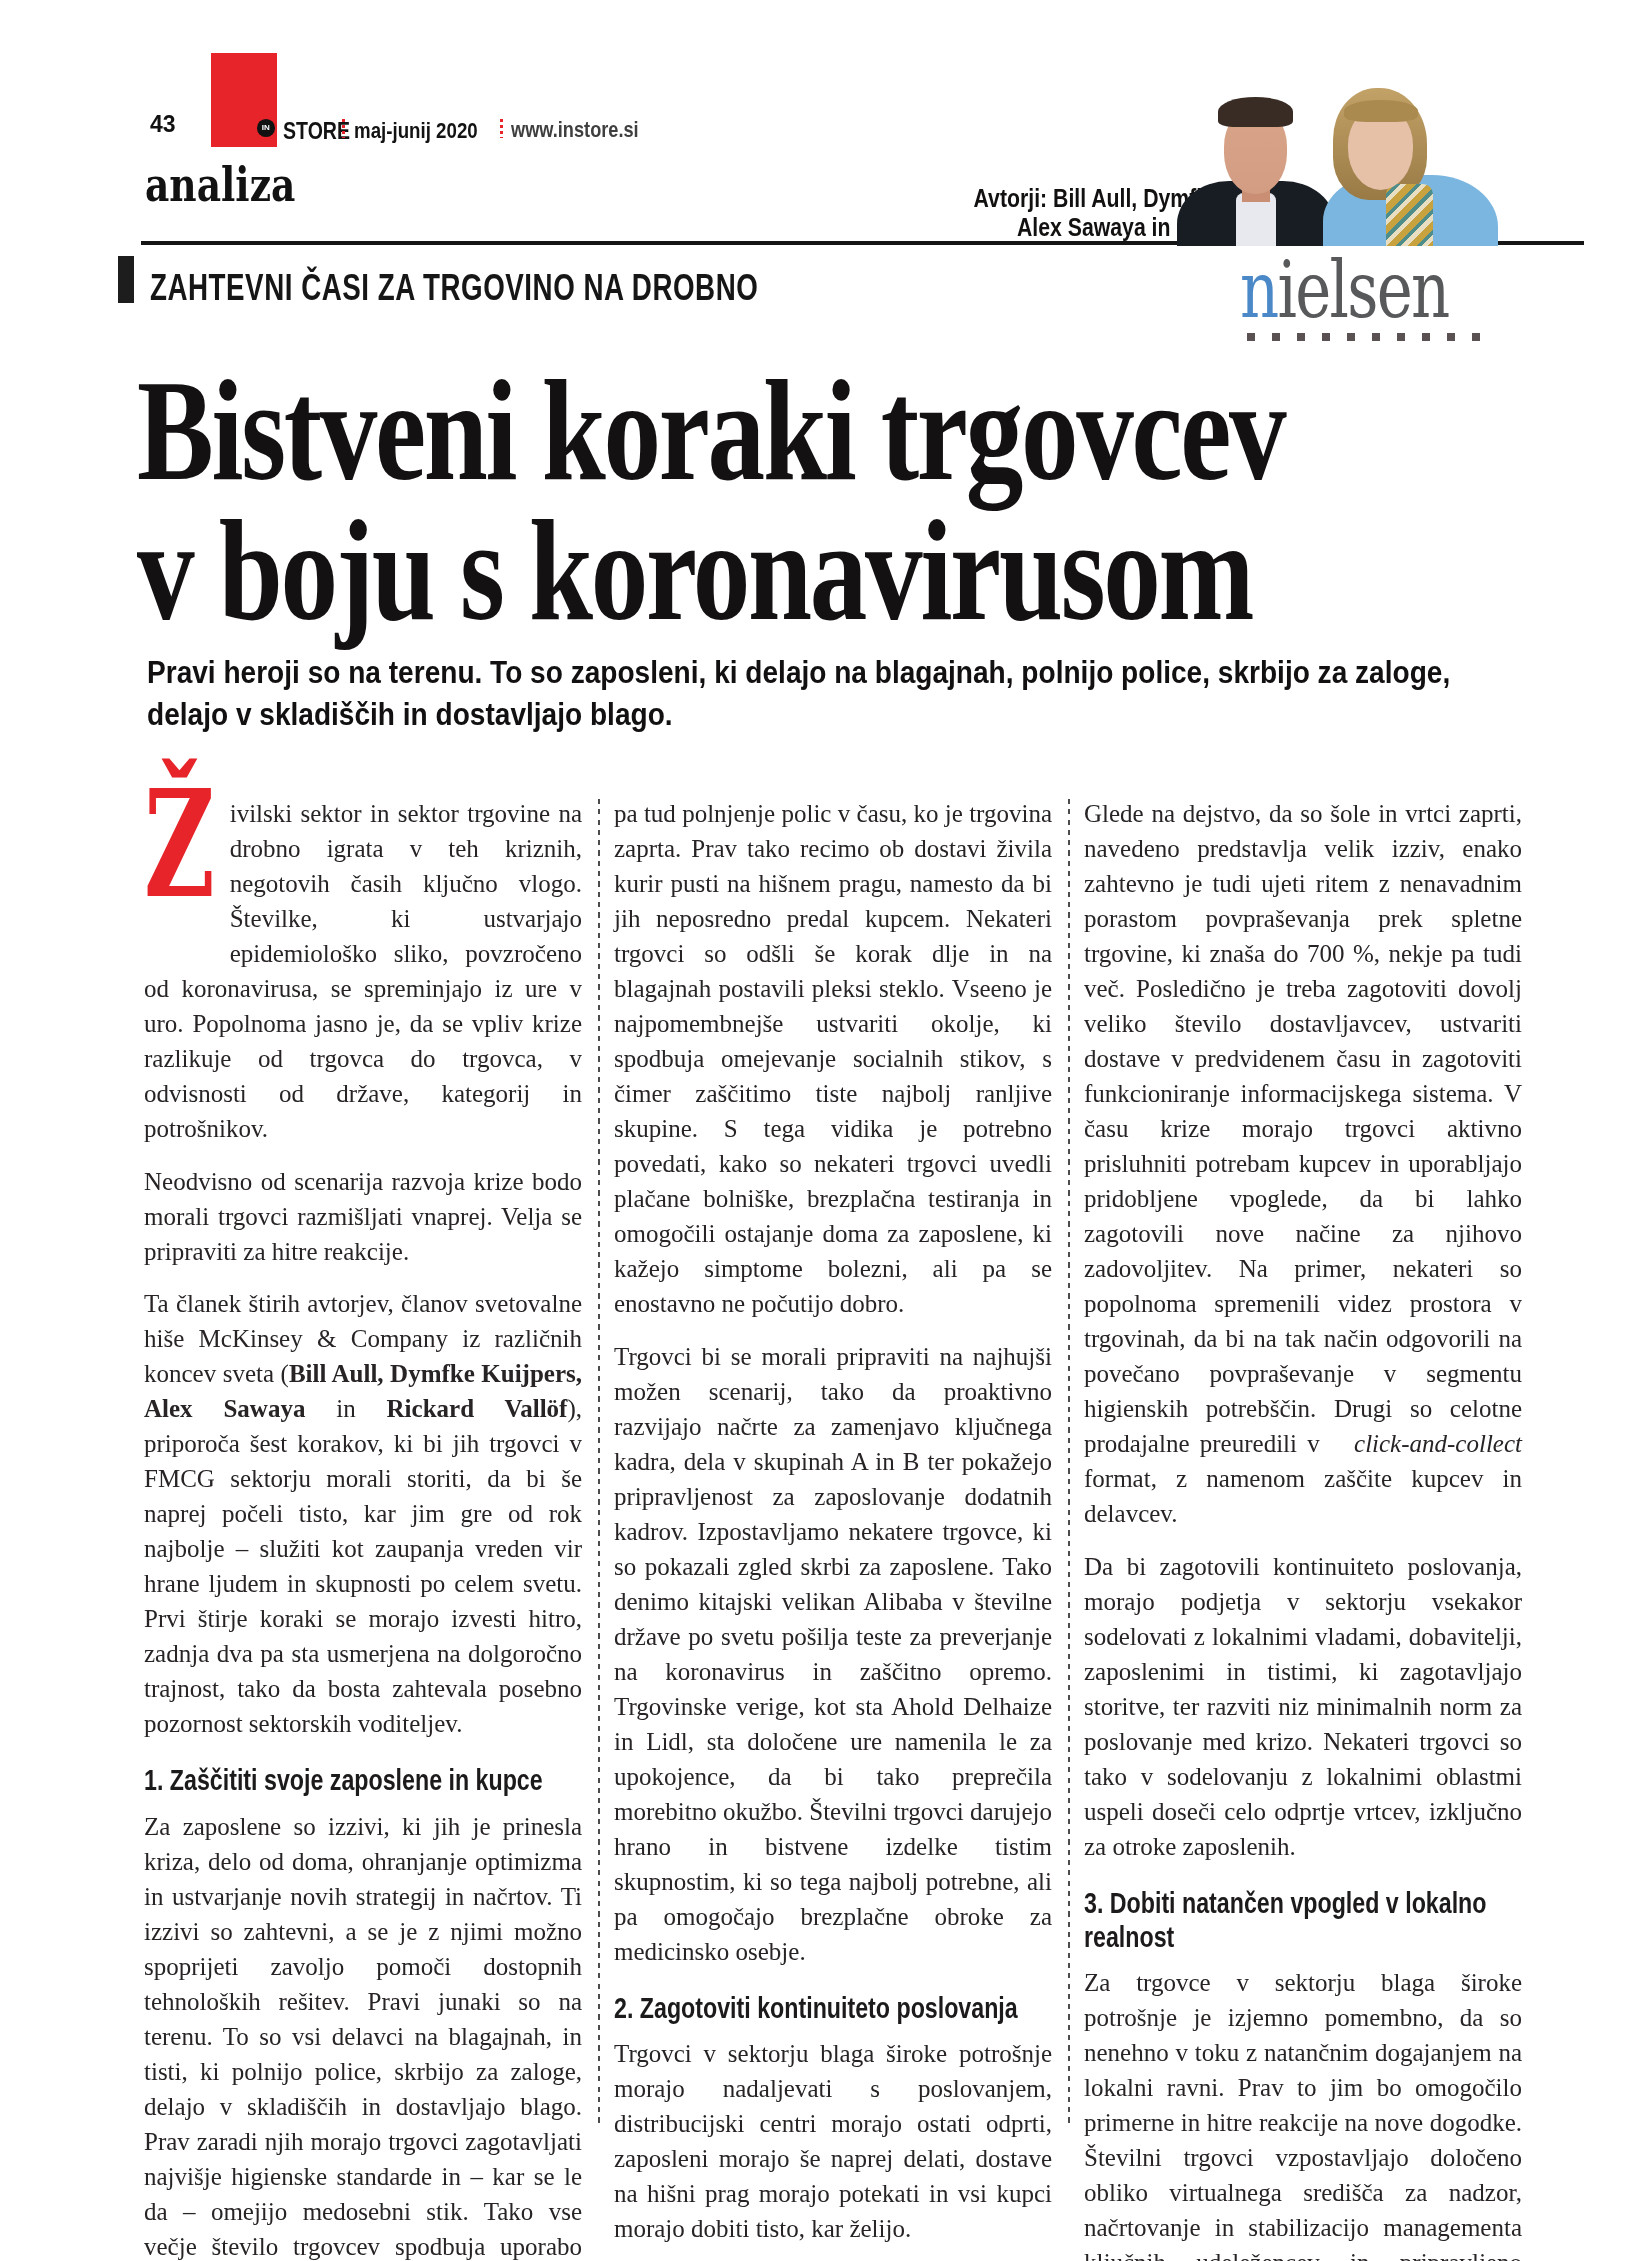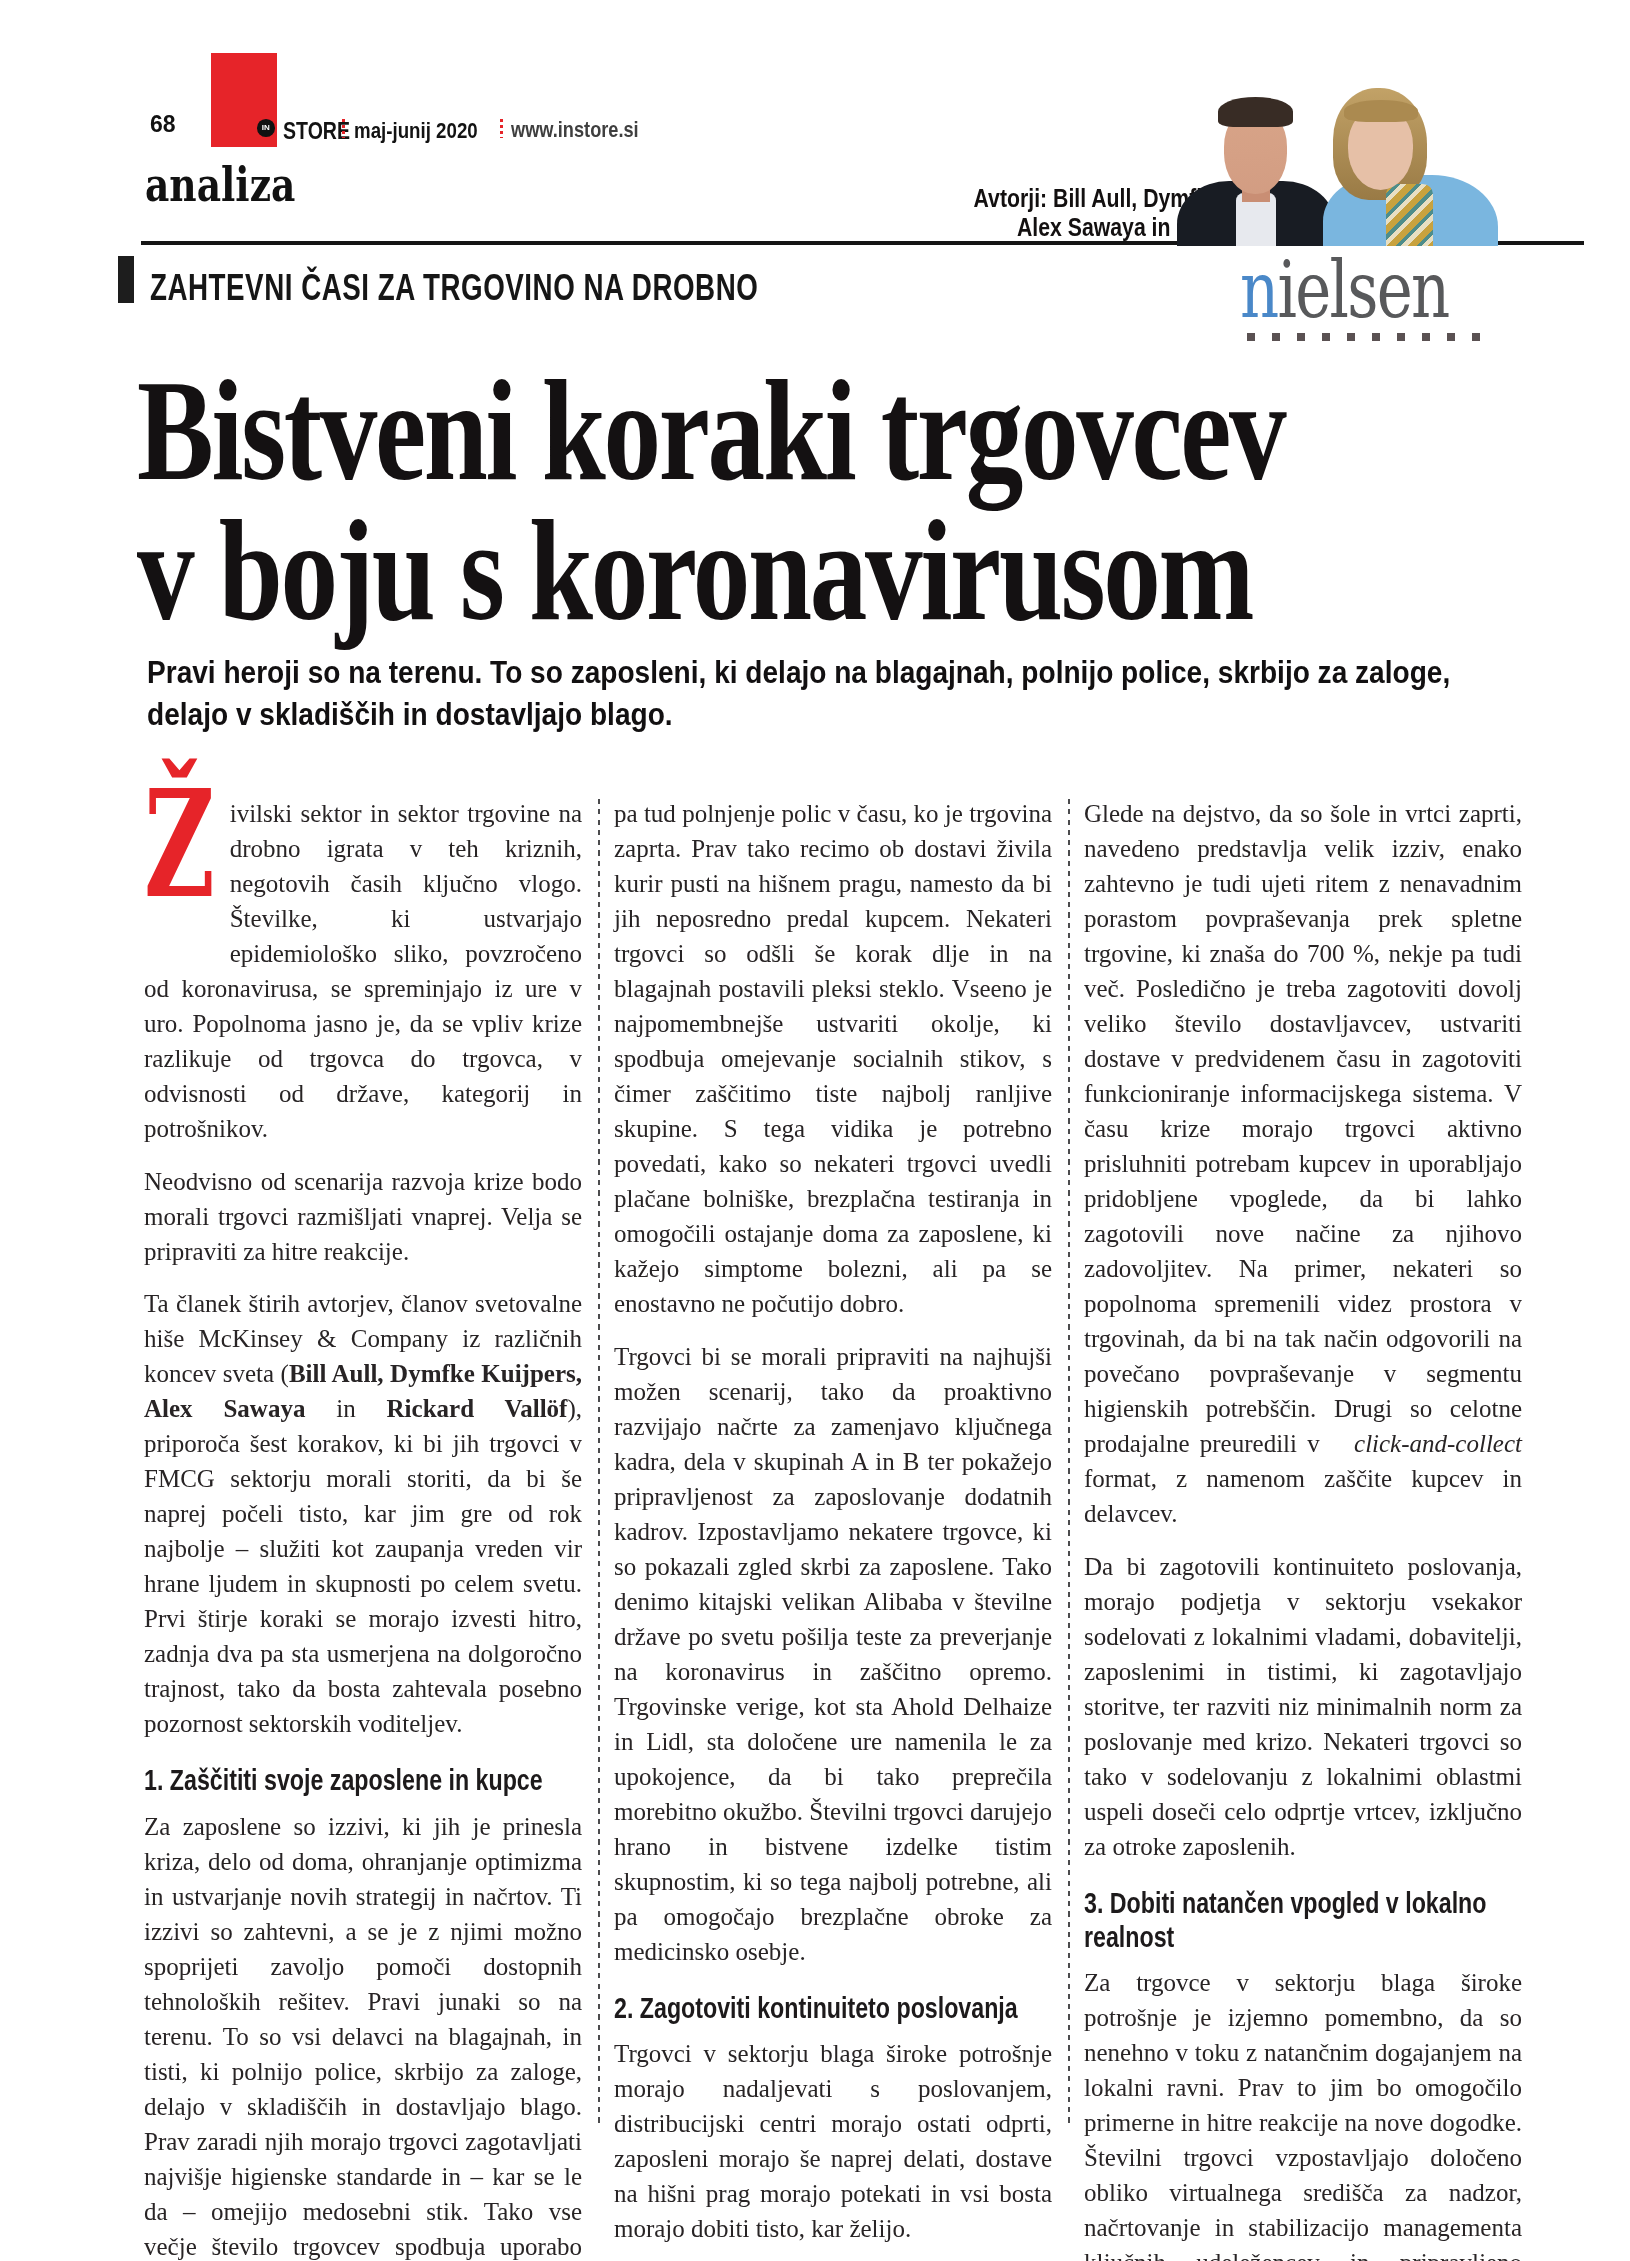--- a/index.html
+++ b/index.html
@@ -84,21 +84,21 @@
   .d1{left:454px;} .d2{left:924px;}
   .dropcap{float:left;width:71px;height:139px;margin:2.9px 14.7px 0 0;position:relative;}
   .dropcap>span{position:absolute;left:0;top:-28px;font:700 147px/1 "DejaVu Serif",serif;
                 color:var(--red,#e62429);transform:scaleX(.66);transform-origin:0 0;}
 </style>
 </head>
 <body>
 
 <div class="page">
 
-  <div class="pagenum">68</div>
+  <div class="pagenum">43</div>
   <div class="logo-box"></div>
   <div class="logo-circle">IN</div>
   <div class="mast-item m-store"><span>STORE</span></div>
   <div class="red-dots-v s1"></div>
   <div class="mast-item m-issue"><span>maj-junij 2020</span></div>
   <div class="red-dots-v s2"></div>
   <div class="mast-item m-url"><span>www.instore.si</span></div>
   <div class="section-title"><span>analiza</span></div>
 
   <div class="byline">
@@ -159,21 +159,21 @@
           <span>1. Zaščititi svoje zaposlene in kupce</span>
         </h3>
         <p><span>Za zaposlene so izzivi, ki jih je prinesla kriza, delo od doma, ohranjanje optimizma in ustvarjanje novih strategij in načrtov. Ti izzivi so zahtevni, a se je z njimi možno spoprijeti zavoljo pomoči dostopnih tehnoloških rešitev. Pravi junaki so na terenu. To so vsi delavci na blagajnah, in tisti, ki polnijo police, skrbijo za zaloge, delajo v skladiščih in dostavljajo blago. Prav zaradi njih morajo trgovci zagotavljati najvišje higienske standarde in – kar se le da – omejijo medosebni stik. Tako vse večje število trgovcev spodbuja uporabo samopostrežnih sistemov, s čimer se minimizira promet z bankovci,</span></p>
       </section>
     <section class="col">
         <p><span>pa tud polnjenje polic v času, ko je trgovina zaprta. Prav tako recimo ob dostavi živila kurir pusti na hišnem pragu, namesto da bi jih neposredno predal kupcem. Nekateri trgovci so odšli še korak dlje in na blagajnah postavili pleksi steklo. Vseeno je najpomembnejše ustvariti okolje, ki spodbuja omejevanje socialnih stikov, s čimer zaščitimo tiste najbolj ranljive skupine. S tega vidika je potrebno povedati, kako so nekateri trgovci uvedli plačane bolniške, brezplačna testiranja in omogočili ostajanje doma za zaposlene, ki kažejo simptome bolezni, ali pa se enostavno ne počutijo dobro.</span></p>
         <p><span>Trgovci bi se morali pripraviti na najhujši možen scenarij, tako da proaktivno razvijajo načrte za zamenjavo ključnega kadra, dela v skupinah A in B ter pokažejo pripravljenost za zaposlovanje dodatnih kadrov. Izpostavljamo nekatere trgovce, ki so pokazali zgled skrbi za zaposlene. Tako denimo kitajski velikan Alibaba v številne države po svetu pošilja teste za preverjanje na koronavirus in zaščitno opremo. Trgovinske verige, kot sta Ahold Delhaize in Lidl, sta določene ure namenila le za upokojence, da bi tako preprečila morebitno okužbo. Številni trgovci darujejo hrano in bistvene izdelke tistim skupnostim, ki so tega najbolj potrebne, ali pa omogočajo brezplačne obroke za medicinsko osebje.</span></p>
         <h3>
           <span>2. Zagotoviti kontinuiteto poslovanja</span>
         </h3>
-        <p><span>Trgovci v sektorju blaga široke potrošnje morajo nadaljevati s poslovanjem, distribucijski centri morajo ostati odprti, zaposleni morajo še naprej delati, dostave na hišni prag morajo potekati in vsi bosta morajo dobiti tisto, kar želijo.</span></p>
+        <p><span>Trgovci v sektorju blaga široke potrošnje morajo nadaljevati s poslovanjem, distribucijski centri morajo ostati odprti, zaposleni morajo še naprej delati, dostave na hišni prag morajo potekati in vsi kupci morajo dobiti tisto, kar želijo.</span></p>
       </section>
     <section class="col">
         <p><span>Glede na dejstvo, da so šole in vrtci zaprti, navedeno predstavlja velik izziv, enako zahtevno je tudi ujeti ritem z nenavadnim porastom povpraševanja prek spletne trgovine, ki znaša do 700 %, nekje pa tudi več. Posledično je treba zagotoviti dovolj veliko število dostavljavcev, ustvariti dostave v predvidenem času in zagotoviti funkcioniranje informacijskega sistema. V času krize morajo trgovci aktivno prisluhniti potrebam kupcev in uporabljajo pridobljene vpoglede, da bi lahko zagotovili nove načine za njihovo zadovoljitev. Na primer, nekateri so popolnoma spremenili videz prostora v trgovinah, da bi na tak način odgovorili na povečano povpraševanje v segmentu higienskih potrebščin. Drugi so celotne prodajalne preuredili v </span><i>click-and-collect</i><span> format, z namenom zaščite kupcev in delavcev.</span></p>
         <p><span>Da bi zagotovili kontinuiteto poslovanja, morajo podjetja v sektorju vsekakor sodelovati z lokalnimi vladami, dobavitelji, zaposlenimi in tistimi, ki zagotavljajo storitve, ter razviti niz minimalnih norm za poslovanje med krizo. Nekateri trgovci so tako v sodelovanju z lokalnimi oblastmi uspeli doseči celo odprtje vrtcev, izključno za otroke zaposlenih.</span></p>
         <h3>
           <span>3. Dobiti natančen vpogled v lokalno realnost</span>
         </h3>
         <p><span>Za trgovce v sektorju blaga široke potrošnje je izjemno pomembno, da so nenehno v toku z natančnim dogajanjem na lokalni ravni. Prav to jim bo omogočilo primerne in hitre reakcije na nove dogodke. Številni trgovci vzpostavljajo določeno obliko virtualnega središča za nadzor, načrtovanje in stabilizacijo managementa ključnih udeležencev in pripravljeno odgovarjanje na grožnje poslovanju. Vseeno, kot v vsaki krizi, je najpomembnejše testirati finančno odpornost in zagotoviti priliv sredstev.</span></p>
       </section>
   </main>

